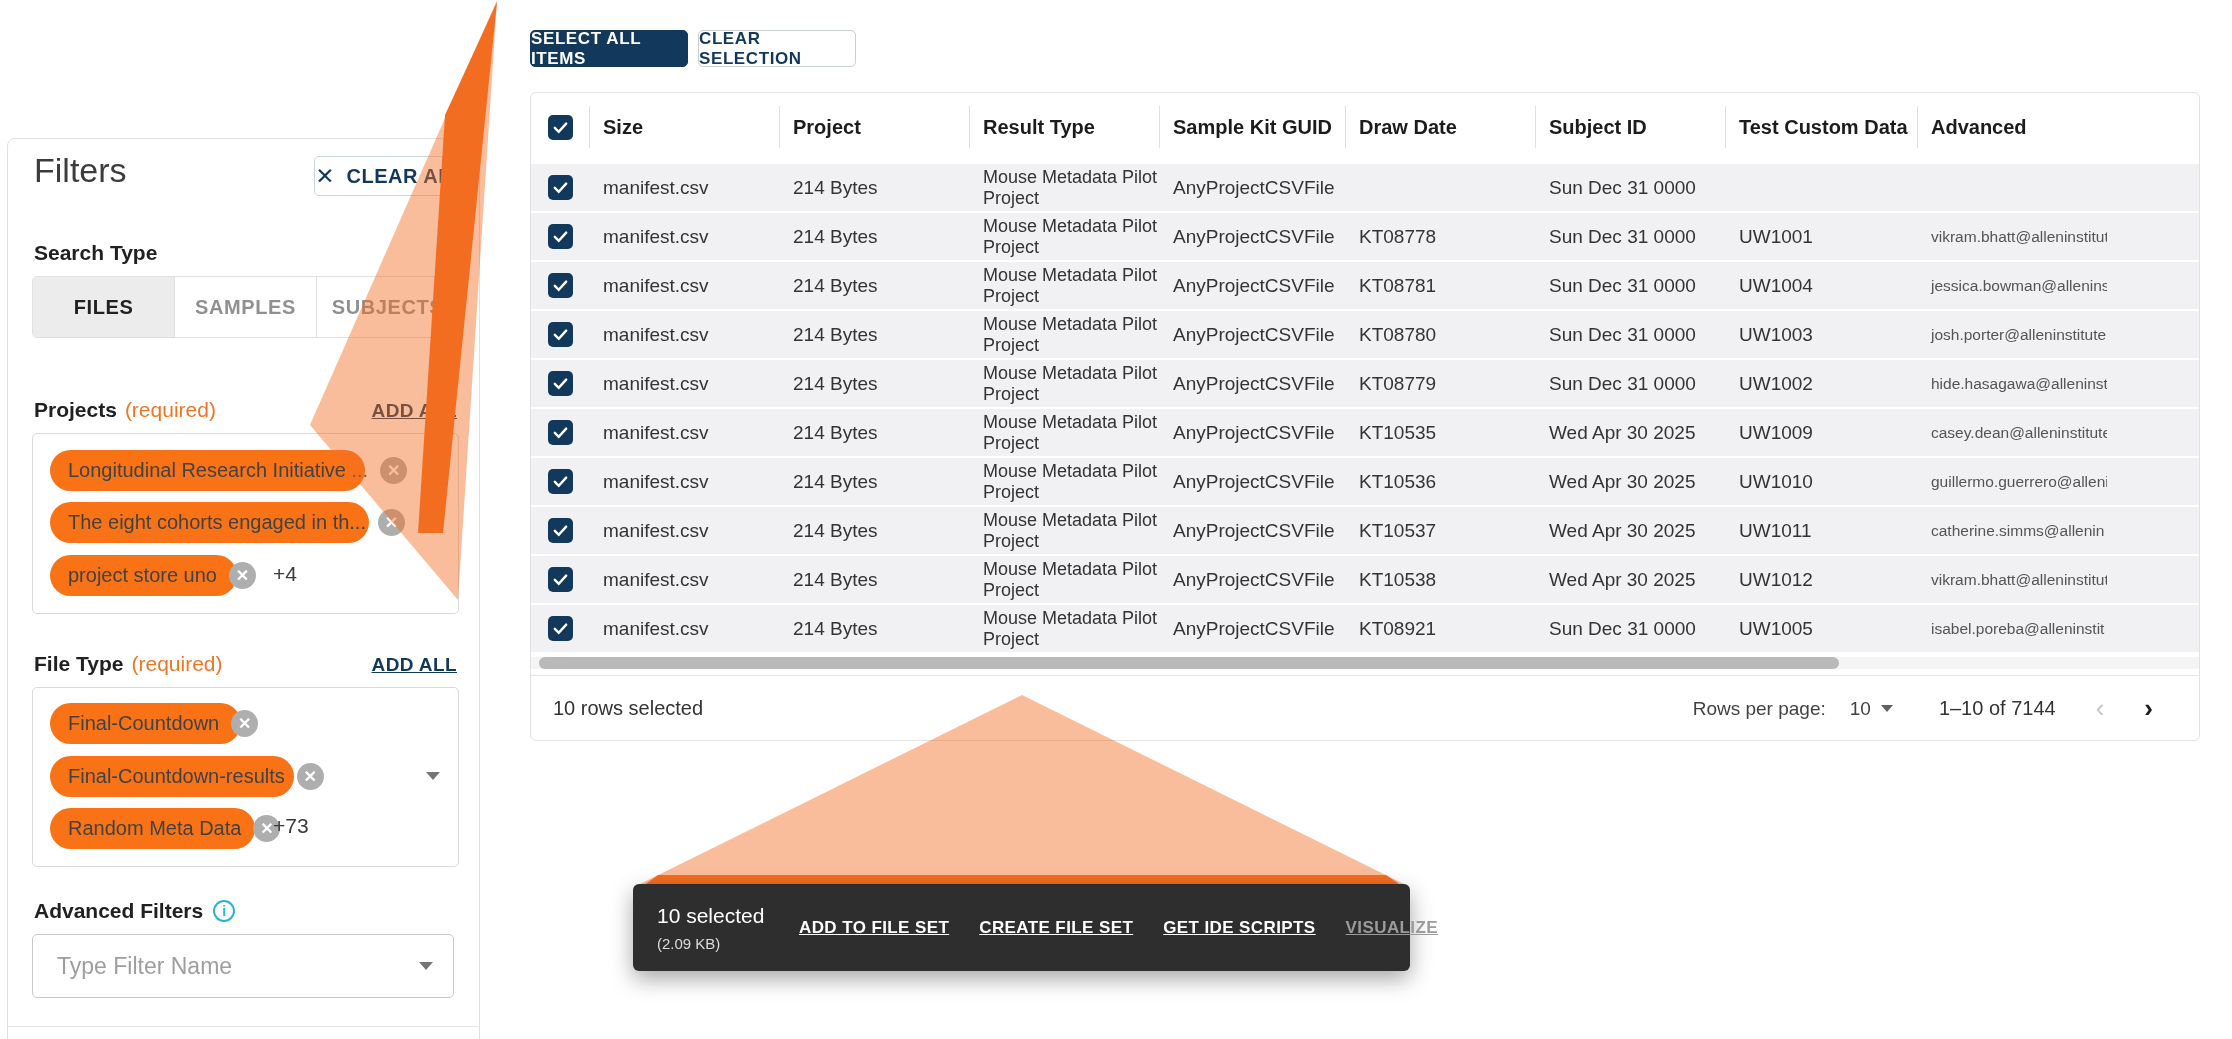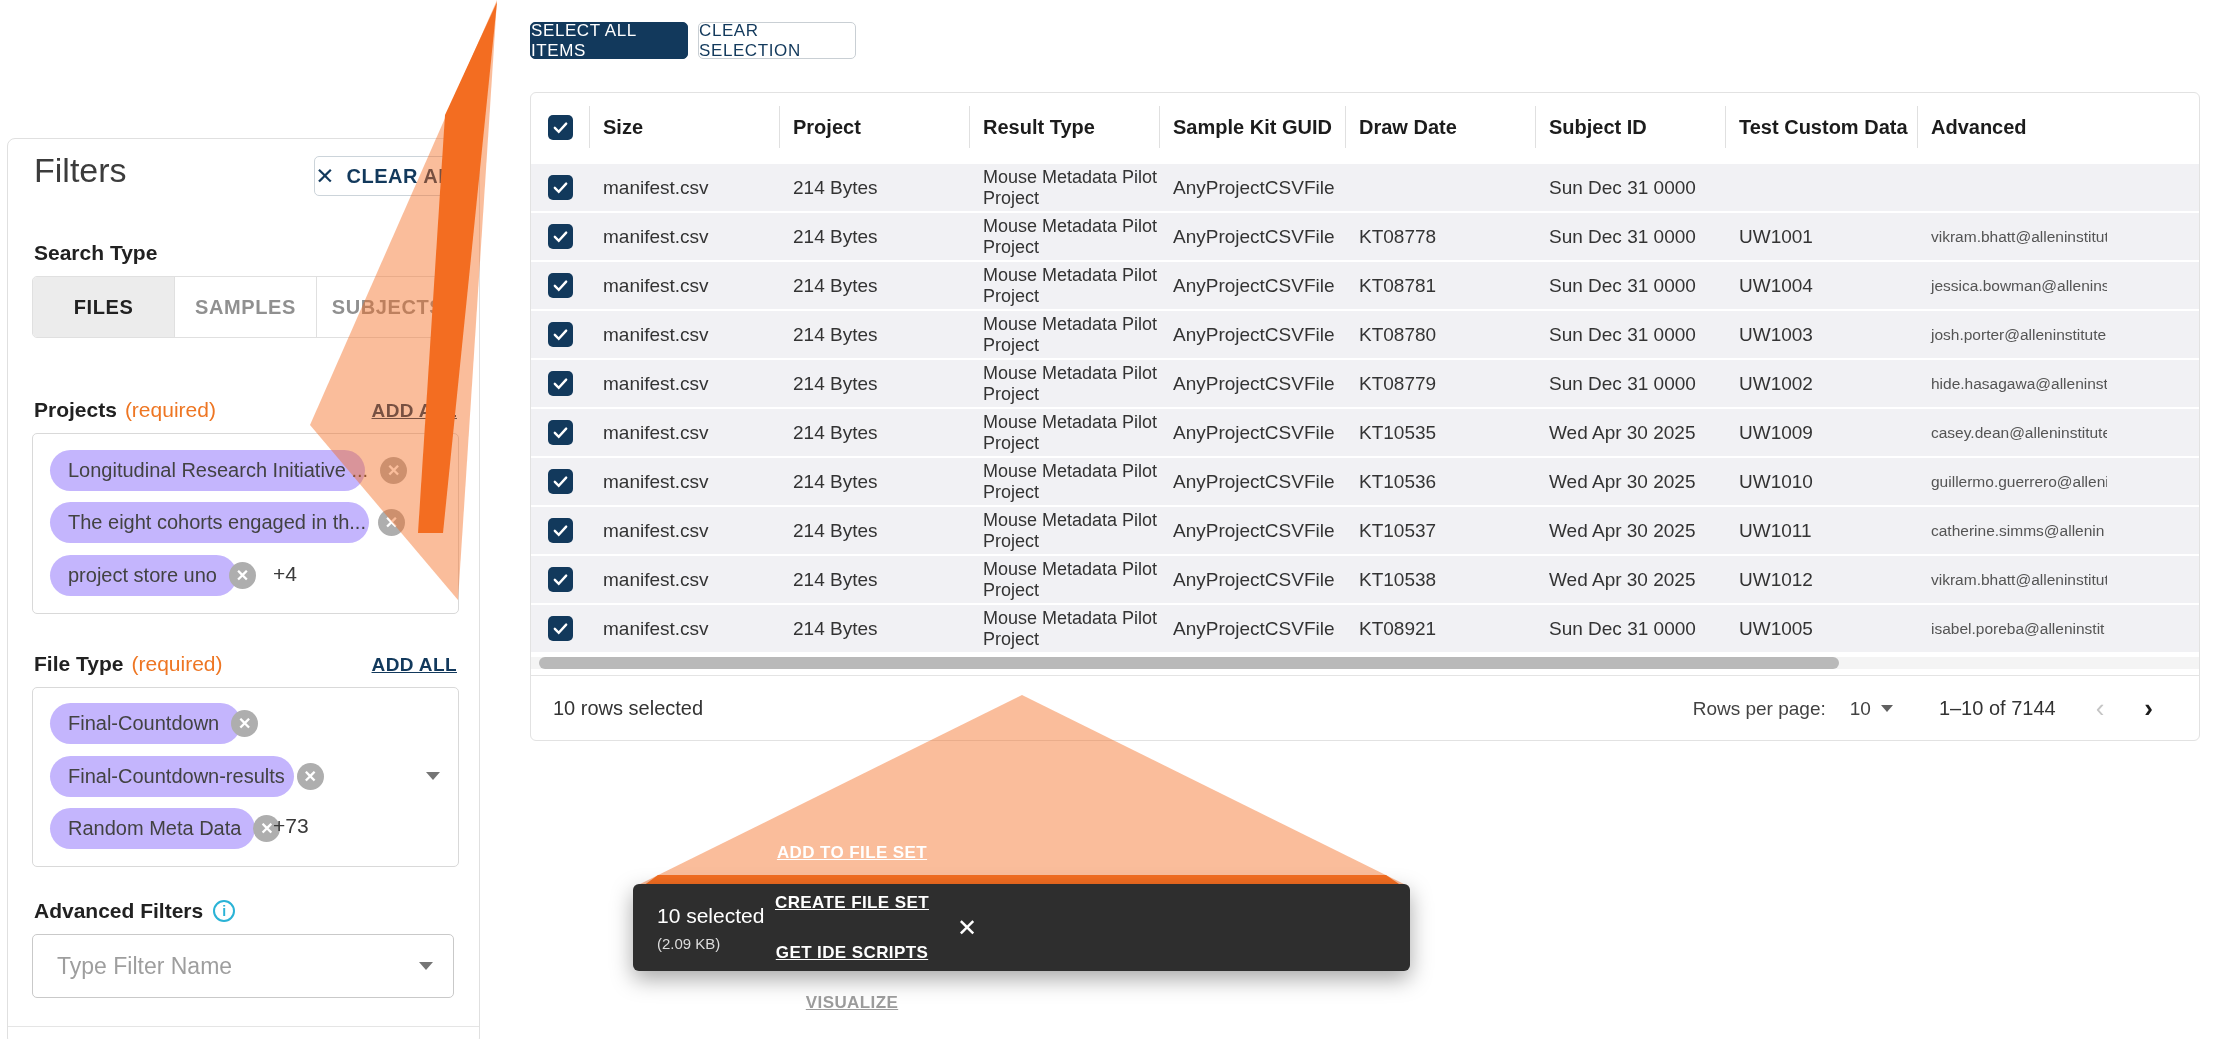--- a/index.html
+++ b/index.html
@@ -33,21 +33,21 @@
   .tab.active { background:#ececec; color:#212121; font-weight:700; }
   .sec-row { position:absolute; left:26px; right:22px; display:flex; align-items:baseline; }
   .req { color:#ee7623; font-weight:400; font-size:21px; margin-left:8px; }
   .addall { margin-left:auto; font-size:19px; font-weight:700; color:#12395c;
     text-decoration:underline; letter-spacing:.4px; cursor:pointer; }
   .chipbox {
     position:absolute; left:24px; width:427px;
     border:1px solid #d9d9d9; border-radius:5px; background:#fff;
   }
   .chip {
-    position:absolute; height:41px; background:#c4b5fd; border-radius:21px;
+    position:absolute; height:41px; background:#f97316; border-radius:21px;
     display:flex; align-items:center; justify-content:space-between;
     padding:0 8px 0 18px; font-size:20px; color:#424242; white-space:nowrap;
   }
   .chip-x {
     width:27px; height:27px; border-radius:50%; background:#aeaeae; color:#fff;
     display:flex; align-items:center; justify-content:center;
     font-size:16px; font-weight:700; margin-left:12px; cursor:pointer; flex:0 0 auto;
   }
   .more-count { position:absolute; font-size:21px; color:#3a3a3a; }
   .caret {
@@ -61,23 +61,23 @@
   }
   .type-input {
     position:absolute; left:24px; top:795px; width:422px; height:64px;
     border:1px solid #c9c9c9; border-radius:5px; background:#fff;
     display:flex; align-items:center; padding:0 20px 0 24px;
   }
   .type-input .ph { font-size:23px; color:#9e9e9e; flex:1; }
   .panel-divider { position:absolute; left:0; right:0; top:887px; height:1px; background:#e5e5e5; }
 
   
-  .btn { position:absolute; top:22px; height:37px; border-radius:5px;
+  .btn { position:absolute; top:30px; height:37px; border-radius:5px;
     display:flex; align-items:center; justify-content:center;
-    font-size:17px; font-weight:400; letter-spacing:.6px; cursor:pointer; z-index:1; }
+    font-size:17px; font-weight:700; letter-spacing:.6px; cursor:pointer; z-index:1; }
   .btn-primary { left:530px; width:158px; background:#12395c; color:#fff; border:1px solid #12395c; }
   .btn-secondary { left:698px; width:158px; background:#fff; color:#12395c; border:1px solid #c9cfd4; }
 
   
   .card {
     position:absolute; left:530px; top:92px; width:1670px; height:649px;
     background:#fff; border:1px solid #e2e2e2; border-radius:6px; z-index:1;
   }
   .tgrid { display:grid; grid-template-columns:58px 190px 190px 190px 186px 190px 190px 192px 190px 94px; }
   .thead { position:absolute; left:0; top:0; right:0; height:68px; }
@@ -117,21 +117,21 @@
 
   
   .toast {
     position:absolute; left:633px; top:884px; width:777px; height:87px; z-index:10;
     background:#2e2e2e; border-radius:6px; box-shadow:0 8px 22px rgba(0,0,0,.35);
     display:flex; align-items:center; padding:0 24px; color:#fff;
   }
   .toast-left { width:118px; flex:0 0 auto; }
   .toast-sel { font-size:21px; line-height:26px; }
   .toast-size { font-size:15px; color:#dcdcdc; margin-top:6px; }
-  .toast-links { display:flex; align-items:center; gap:30px; margin-left:0;flex-direction:column; }
+  .toast-links { display:flex; align-items:center; gap:30px; margin-left:24px; }
   .tlink { font-size:17px; font-weight:700; letter-spacing:.4px; color:#fff;
     text-decoration:underline; cursor:pointer; white-space:nowrap; }
   .tlink.dim { color:#9b9b9b; }
   .toast-close { margin-left:28px; font-size:24px; color:#fff; cursor:pointer; line-height:1; }
 </style>
 </head>
 <body>
 
 <div class="panel">
   <div class="panel-title">Filters</div>

